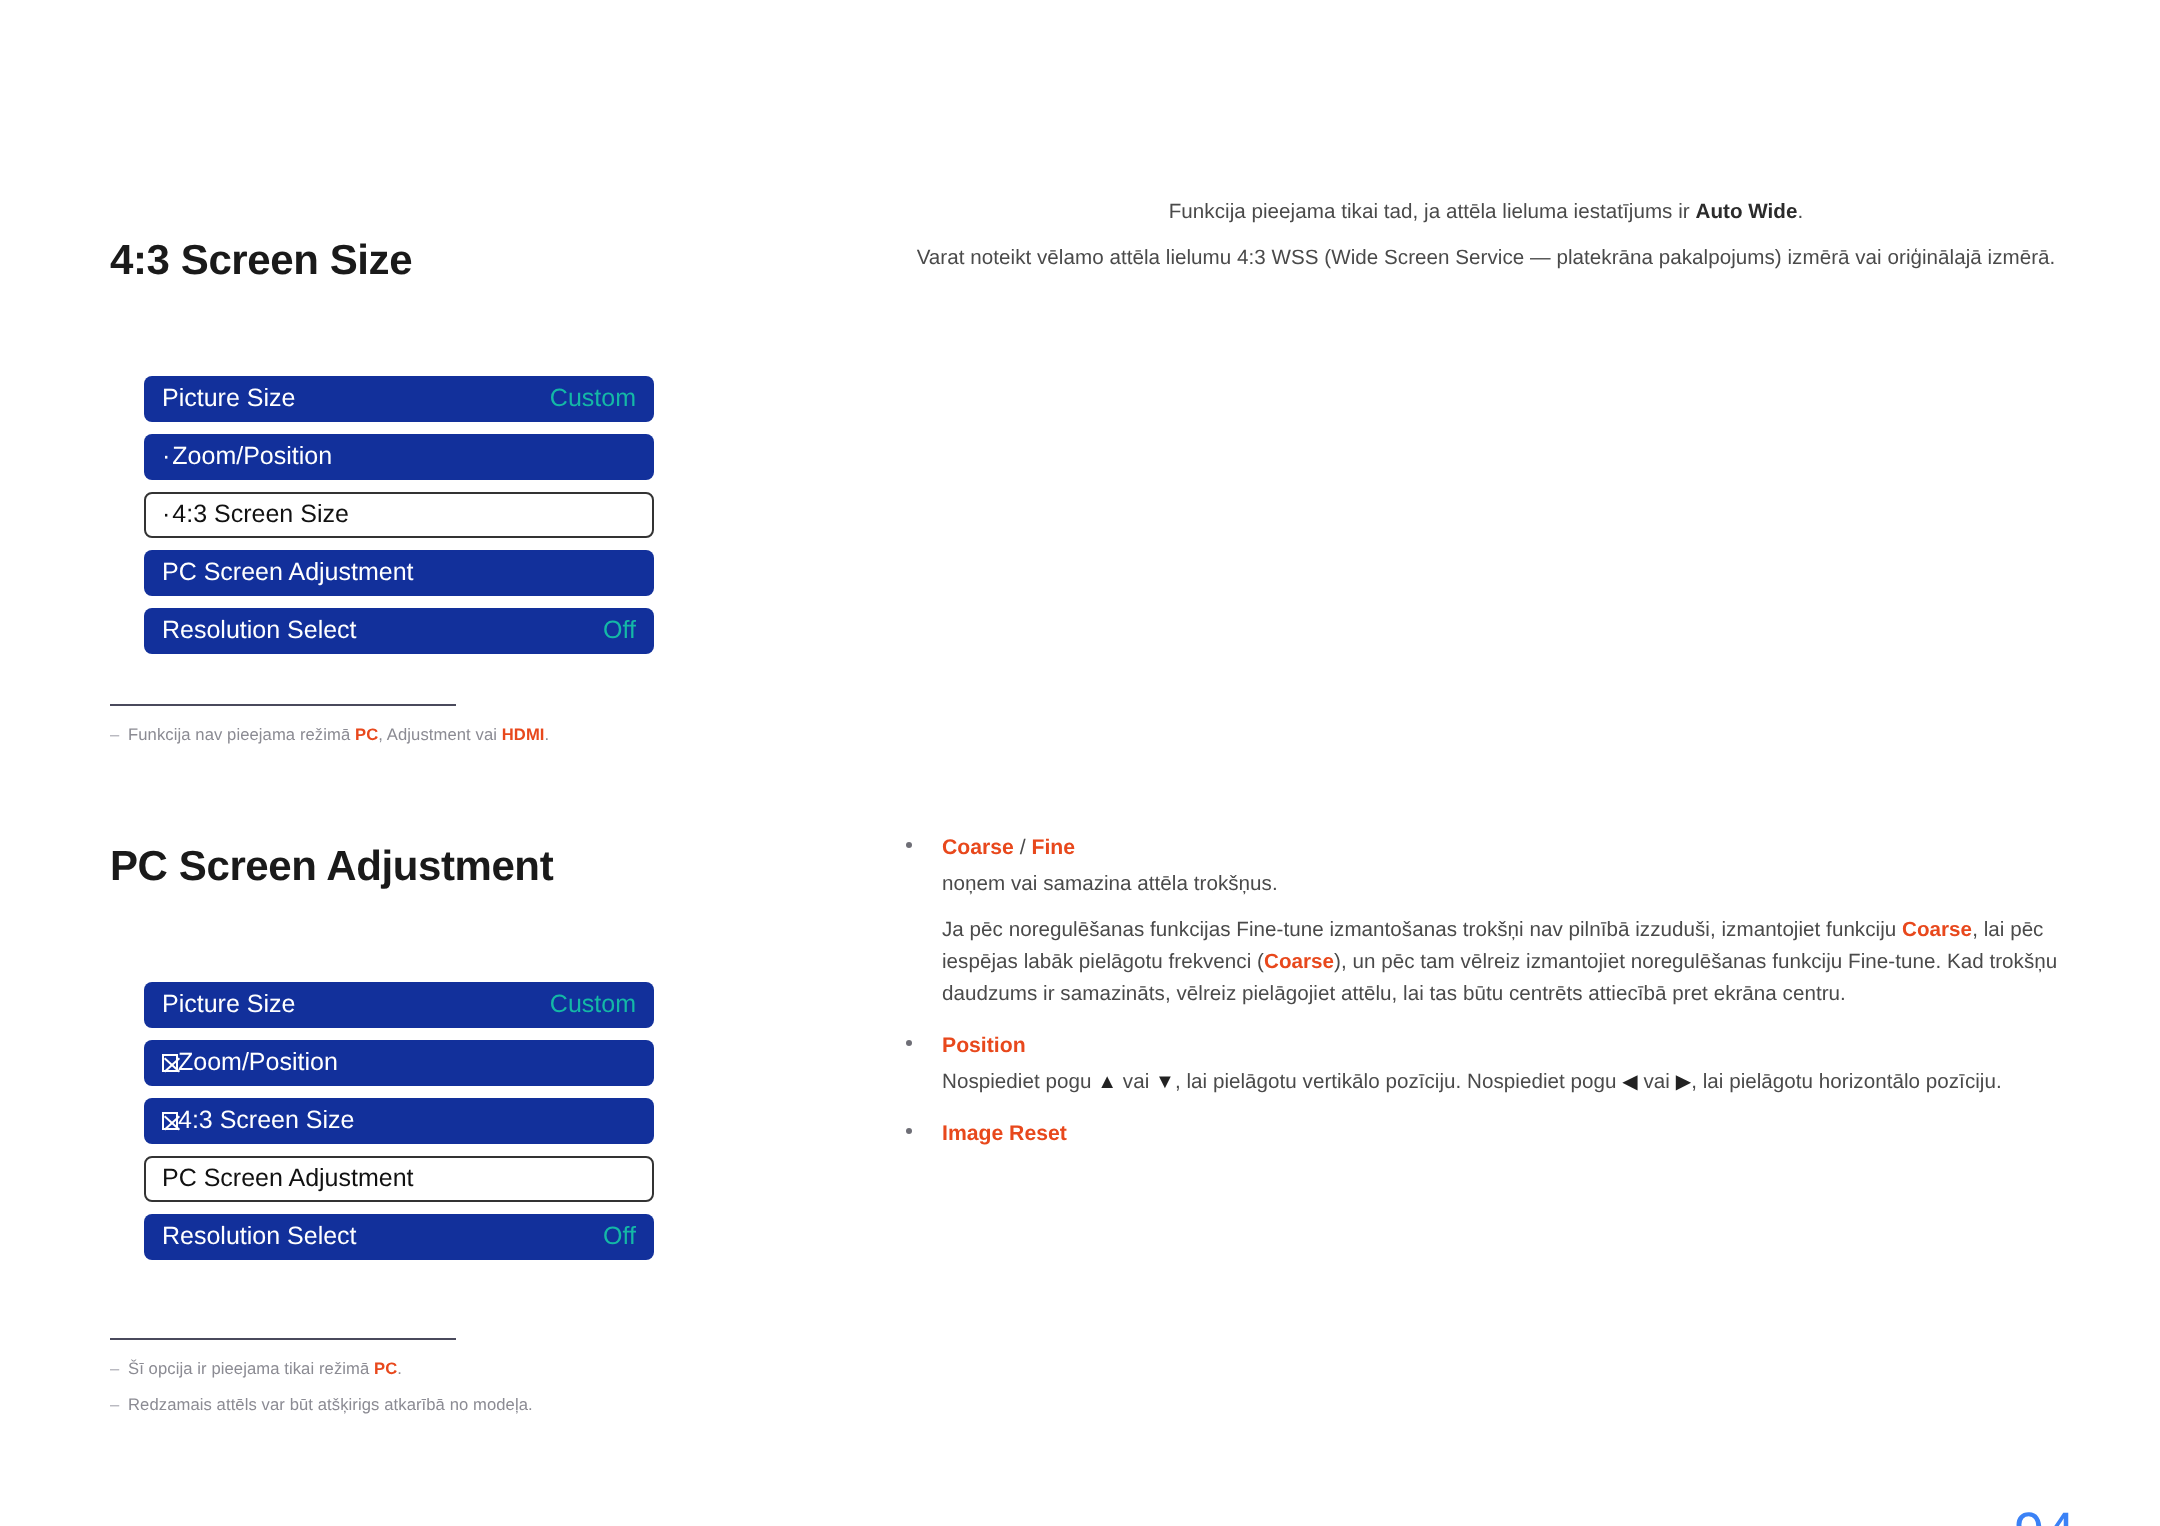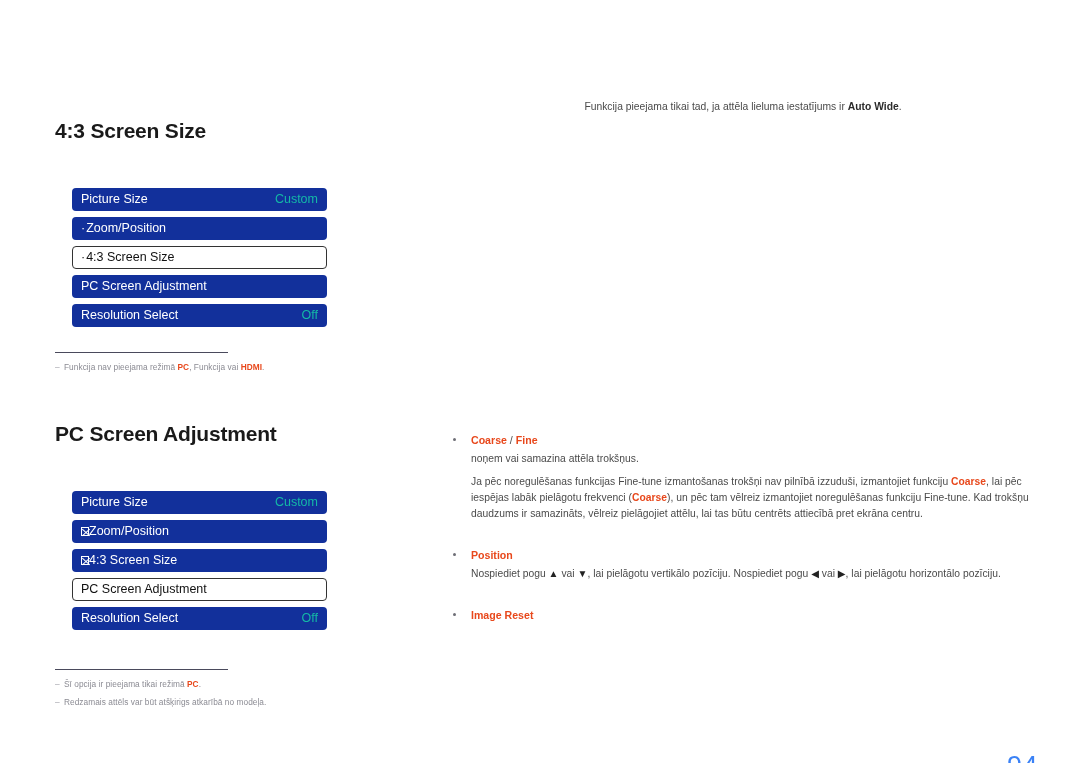--- a/index.html
+++ b/index.html
@@ -187,21 +187,20 @@
     border-radius: 50%;
     margin-right: 15px;
     flex: 0 0 3px;
     position: relative;
     top: -3px;
   }
   .bullet-title {
     font-size: 10.6px;
     font-weight: bold;
     color: #e8481c;
-    margin-top: 16px;
   }
   .bullet-title .sep { color: #4a4a4a; font-weight: normal; }
   .bullet-body {
     margin-left: 18px;
     font-size: 10.3px;
     color: #4a4a4a;
     line-height: 1.55;
     margin-bottom: 7px;
     letter-spacing: 0.02px;
   }
@@ -258,21 +257,21 @@
         <span class="osd-label">Resolution Select</span>
         <span class="osd-value">Off</span>
       </div>
 
     </div>
 
     <div class="footnote-block" id="footnote-block-1">
       <div class="footnote-rule"></div>
       <div class="footnote">
         <span class="dash">–</span>
-        <span class="fn-text"><span>Funkcija nav pieejama režimā </span><span class="hl">PC</span><span>, Funkcija vai </span><span class="hl">HDMI</span><span>.</span></span>
+        <span class="fn-text"><span>Funkcija nav pieejama režimā </span><span class="hl">PC</span><span>, Adjustment vai </span><span class="hl">HDMI</span><span>.</span></span>
       </div>
     </div>
 
     <h2 class="section-heading" id="heading-2">PC Screen Adjustment</h2>
 
     <div class="osd-menu" id="osd-menu-2">
 
       <div class="osd-row">
         <span class="osd-label">Picture Size</span>
         <span class="osd-value">Custom</span>
@@ -313,20 +312,21 @@
         <span class="fn-text"><span>Redzamais attēls var būt atšķirigs atkarībā no modeļa.</span></span>
       </div>
     </div>
 
   </div>
 
   <div class="right-col">
 
     <div class="intro">
       <p>Funkcija pieejama tikai tad, ja attēla lieluma iestatījums ir <b>Auto Wide</b>.</p>
+      <p>Varat noteikt vēlamo attēla lielumu 4:3 WSS (Wide Screen Service — platekrāna pakalpojums) izmērā vai oriģinālajā izmērā.</p>
     </div>
 
     <div class="bullets">
 
       <div class="bullet-group">
         <div class="bullet-head">
           <span class="bullet-dot"></span>
           <span class="bullet-title"><span class="hl">Coarse</span><span class="sep"> / </span><span class="hl">Fine</span></span>
         </div>
         <div class="bullet-body">noņem vai samazina attēla trokšņus.</div>

